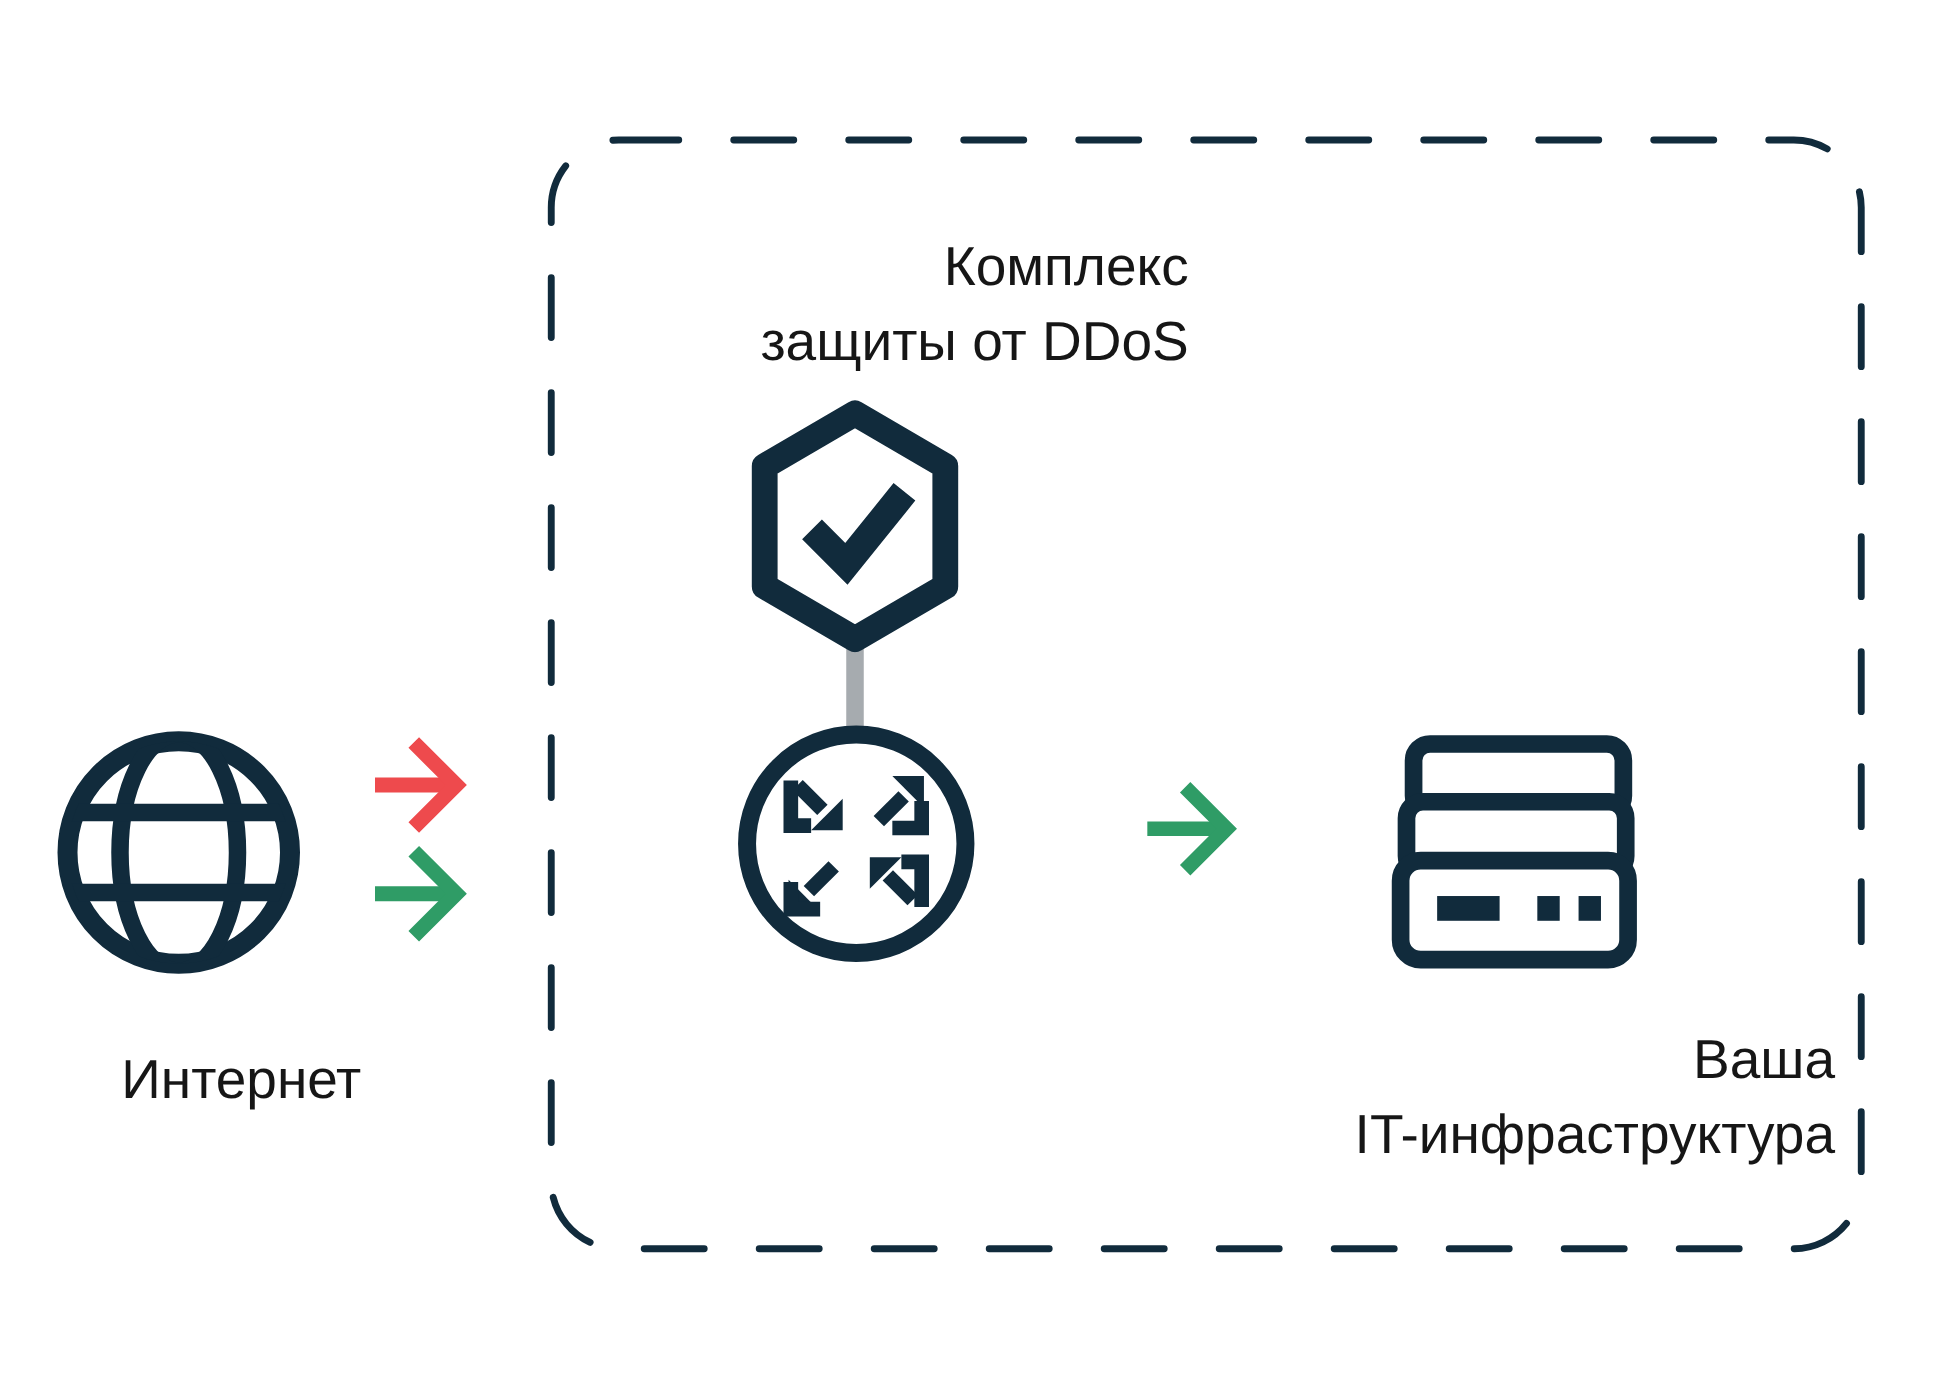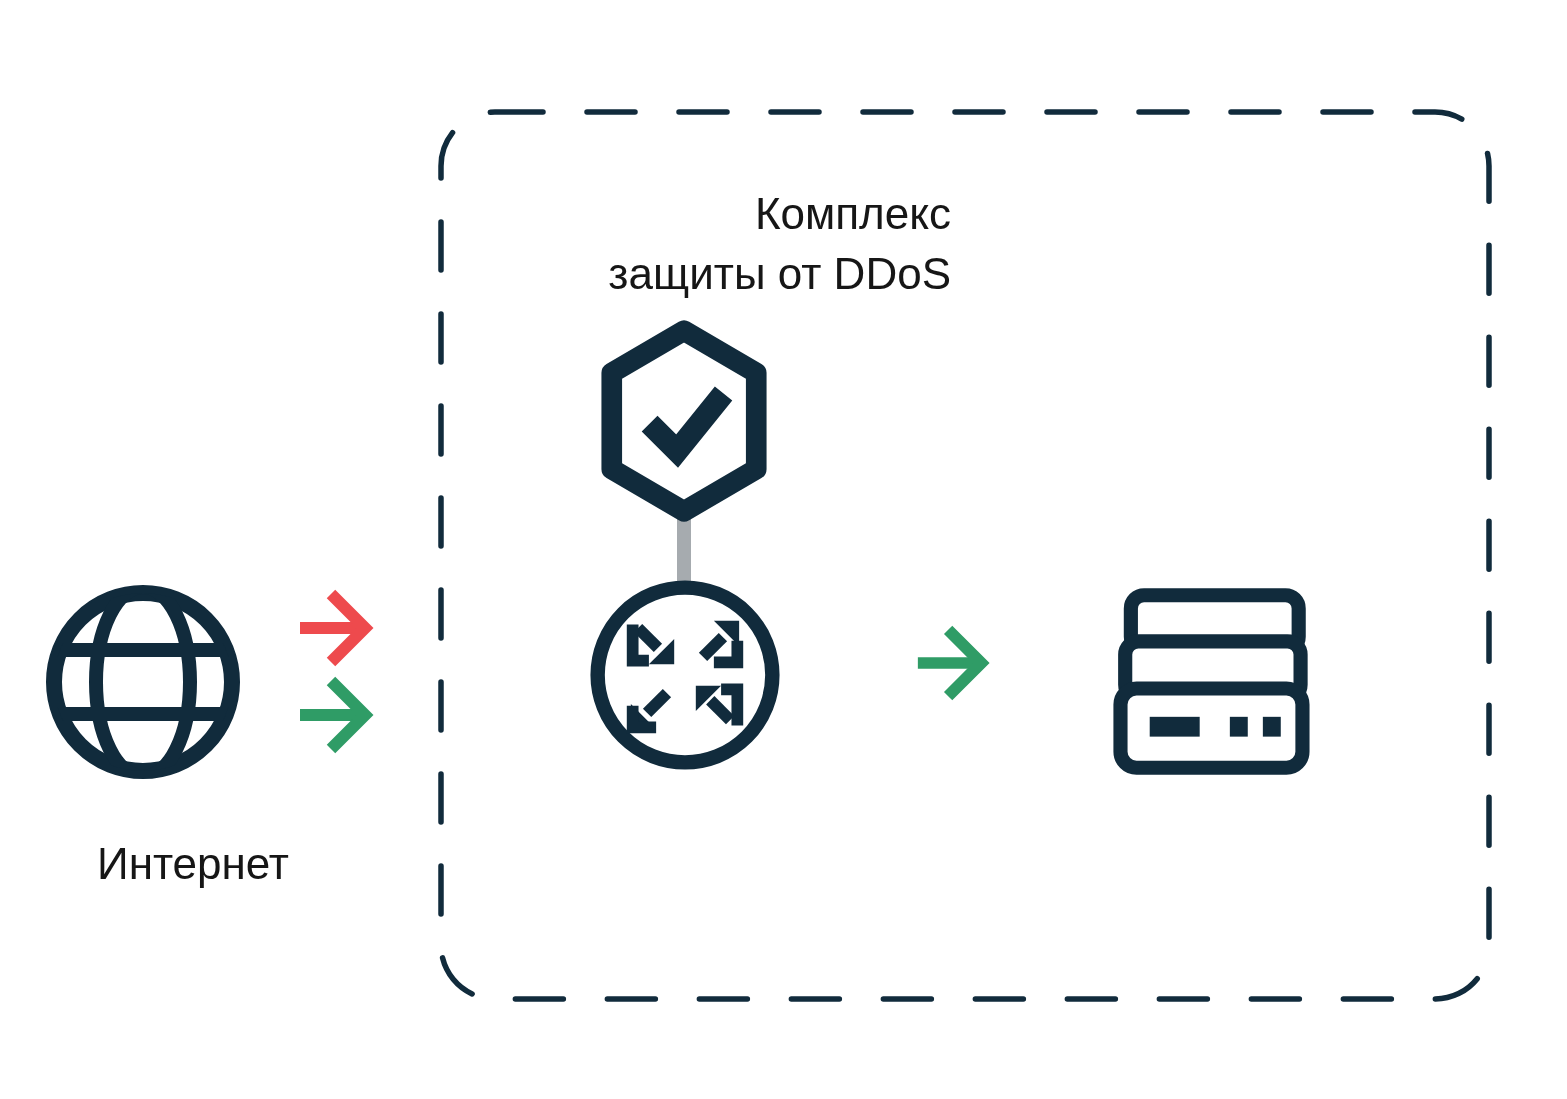--- a/index.html
+++ b/index.html
@@ -120,14 +120,16 @@
   </svg>
 
   <svg class="abs" style="left:1112px;top:586px;" width="198" height="190" viewBox="0 0 210 200">
     <rect x="20" y="9" width="178" height="58" rx="14" fill="#fff" stroke="var(--navy)" stroke-width="15"></rect>
     <rect x="14" y="58" width="186" height="60" rx="14" fill="#fff" stroke="var(--navy)" stroke-width="15"></rect>
     <rect x="9" y="108" width="193" height="84" rx="17" fill="#fff" stroke="var(--navy)" stroke-width="15"></rect>
     <rect class="filn" x="40" y="138" width="53" height="21"></rect>
     <rect class="filn" x="125" y="138" width="19" height="21"></rect>
     <rect class="filn" x="160" y="138" width="19" height="21"></rect>
   </svg>
+  <div class="abs label" style="left:968px;top:818px;width:500px;">Ваша
+IT-инфраструктура</div>
 
 </div>
 
 </body></html>

